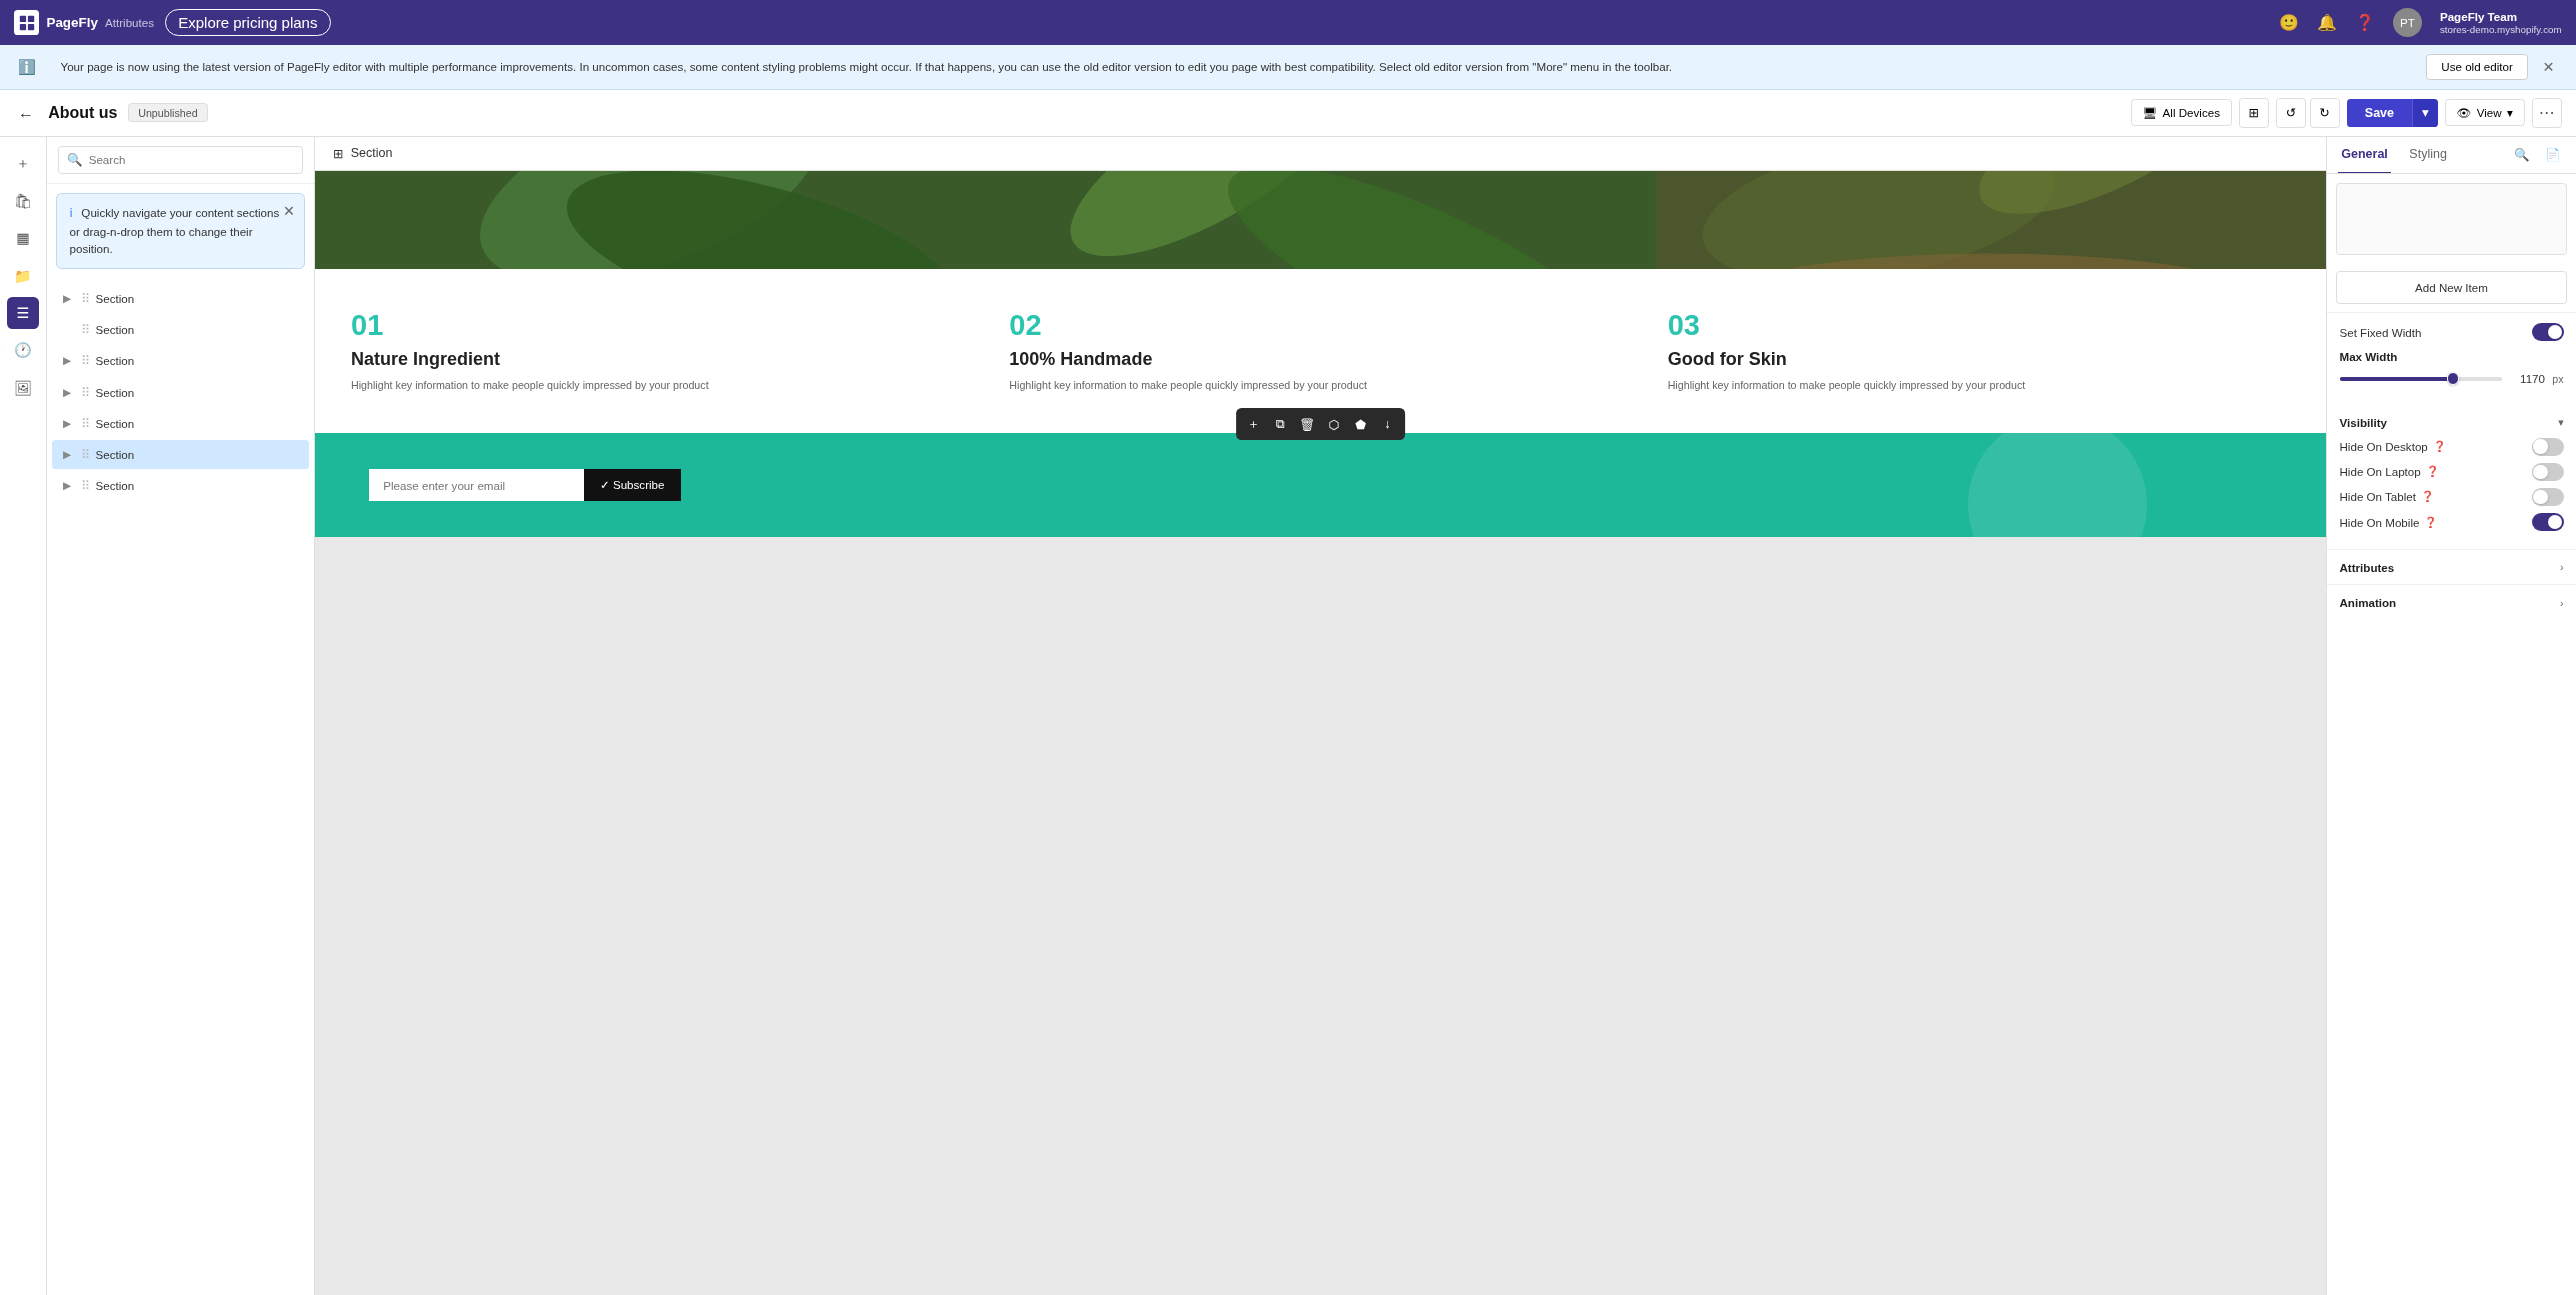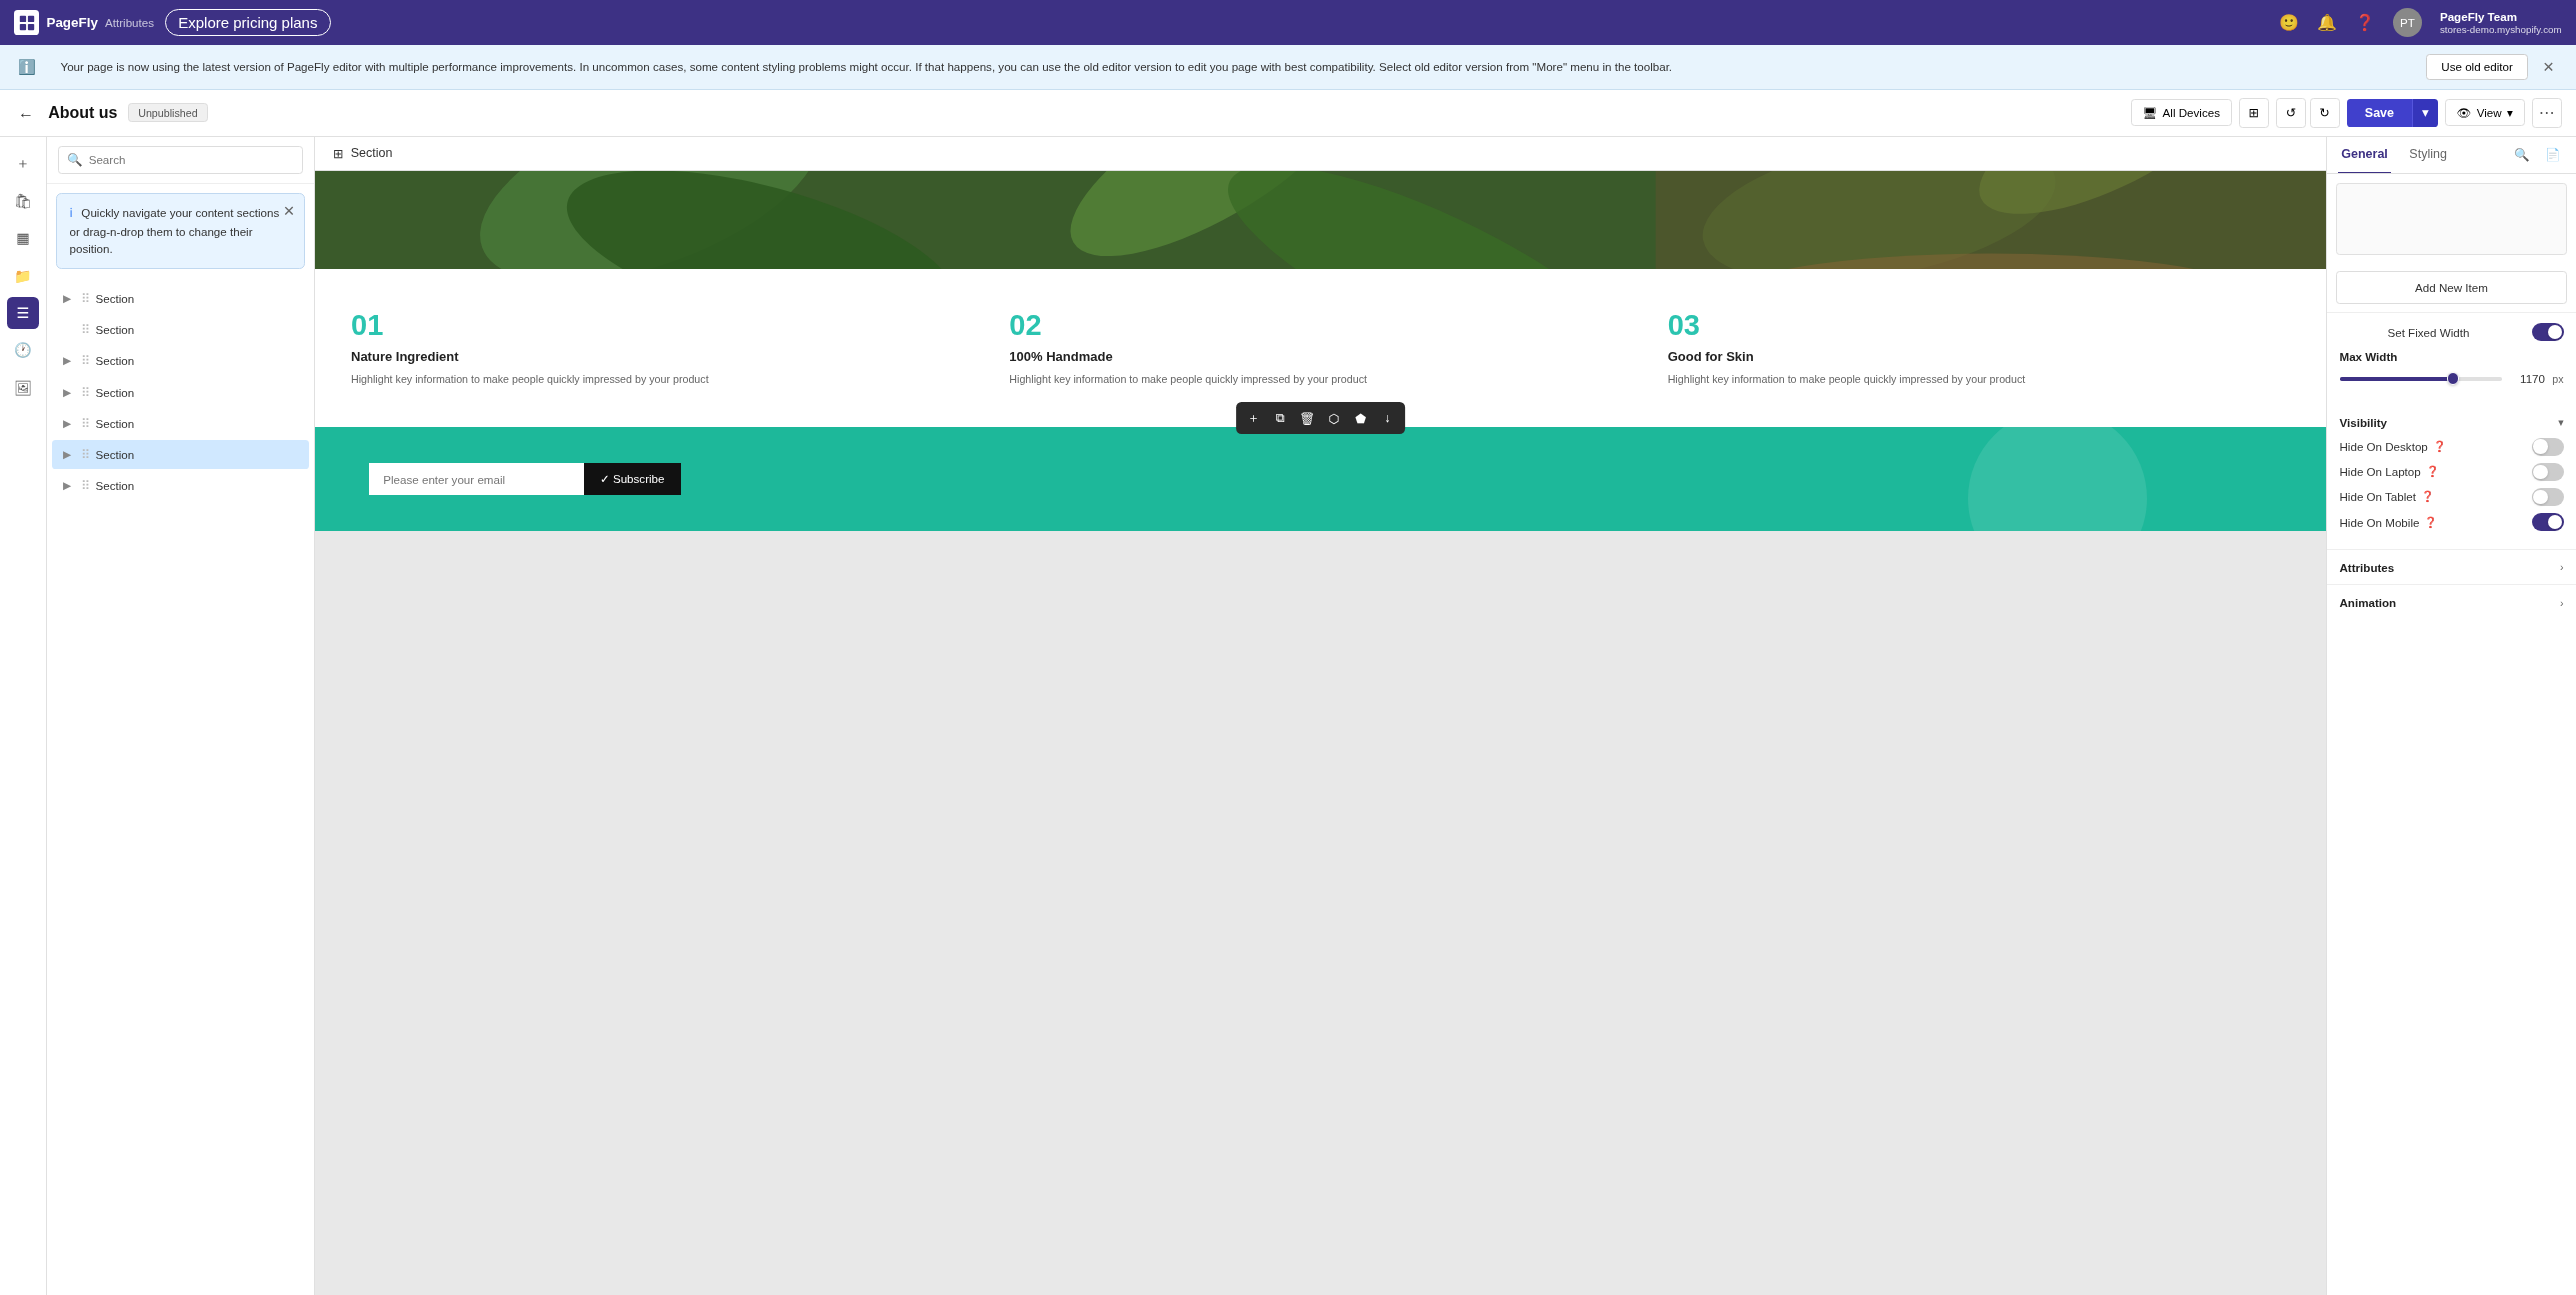--- a/index.html
+++ b/index.html
@@ -372,21 +372,21 @@
       gap: 36px;
     }
     .feature-item { flex: 1; }
     .feature-num {
       font-size: 29px;
       font-weight: 700;
       color: #2bc4b0;
       margin-bottom: 7.2px;
     }
     .feature-title {
-      font-size: 13px;
+      font-size: 18px;
       font-weight: 600;
       color: #222;
       margin-bottom: 7.2px;
     }
     .feature-desc {
       font-size: 10.7px;
       color: #666;
       line-height: 1.5;
     }
 
@@ -555,21 +555,20 @@
     }
     .toggle-row {
       display: flex;
       align-items: center;
       justify-content: space-between;
       margin-bottom: 9px;
     }
     .toggle-label {
       font-size: 11.6px;
       color: #333;
-      margin-left: 48px;
     }
     .toggle {
       width: 32px;
       height: 18px;
       border-radius: 9px;
       position: relative;
       cursor: pointer;
     }
     .toggle.on { background: #3d3184; }
     .toggle.off { background: #ccc; }

